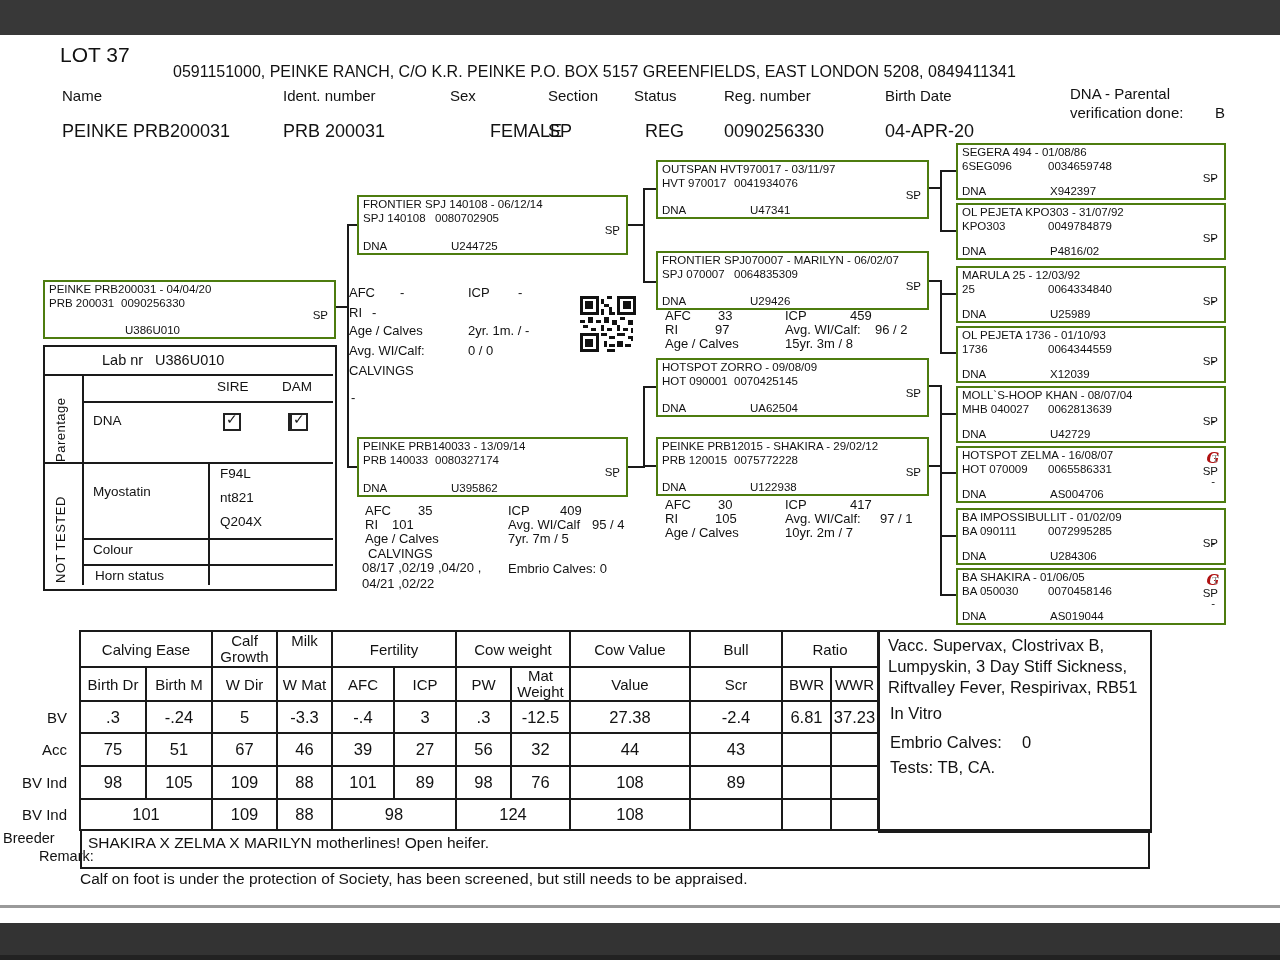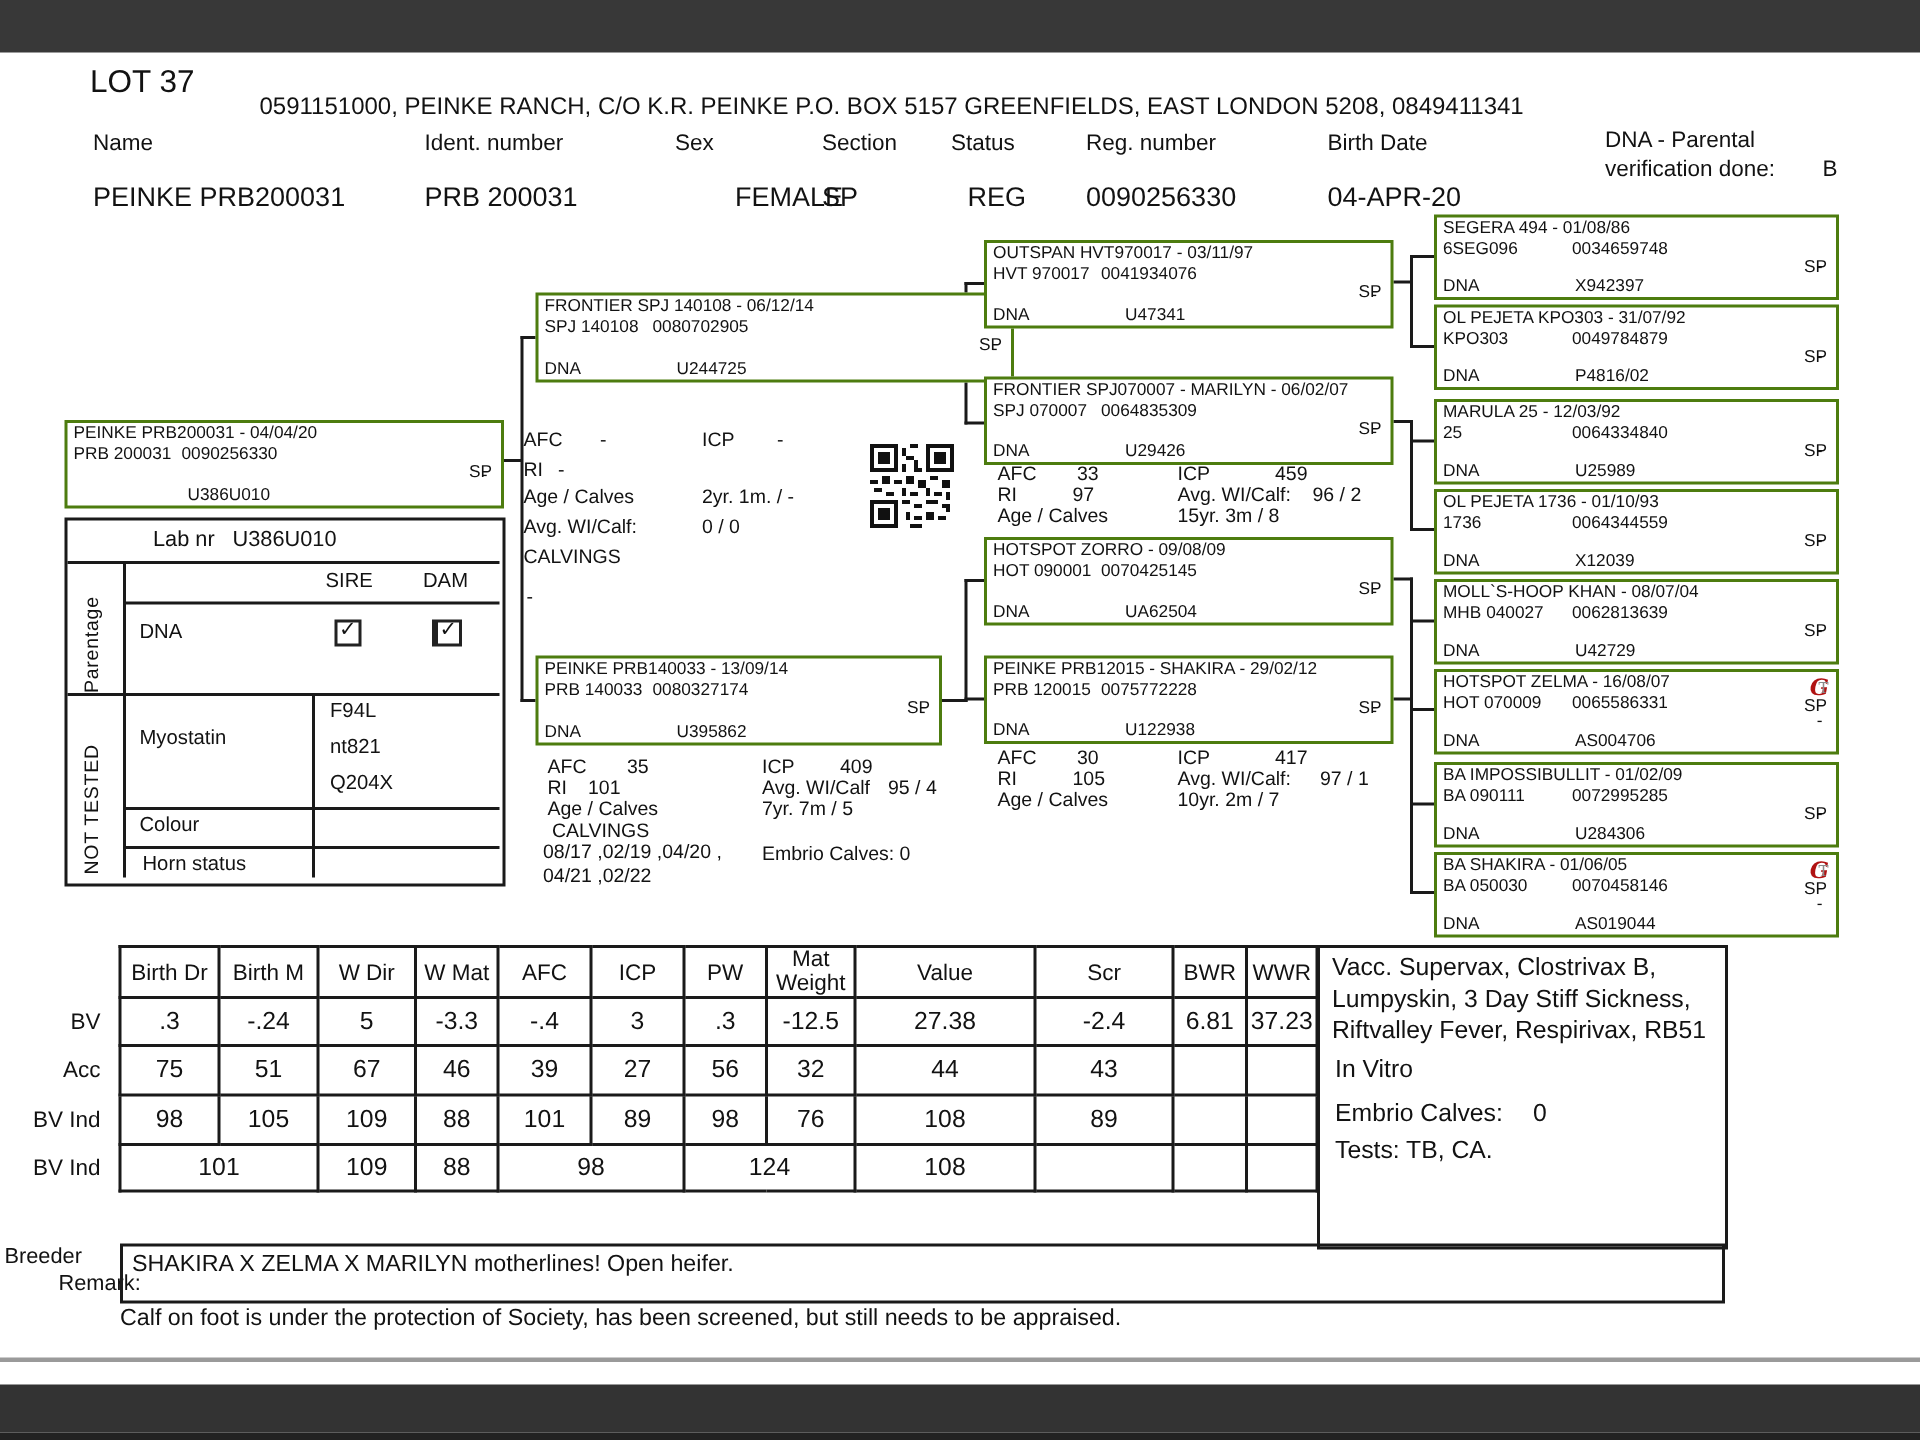--- a/index.html
+++ b/index.html
@@ -137,21 +137,21 @@
   <div class="in" style="left:48px;top:137px;font-size:13.5px;">Myostatin</div>
   <div class="in" style="left:175px;top:119px;font-size:13.5px;">F94L</div>
   <div class="in" style="left:175px;top:143px;font-size:13.5px;">nt821</div>
   <div class="in" style="left:175px;top:167px;font-size:13.5px;">Q204X</div>
   <div class="line" style="left:37px;top:191px;width:251px;height:2px;"></div>
   <div class="in" style="left:48px;top:195px;font-size:13.5px;">Colour</div>
   <div class="line" style="left:37px;top:217px;width:251px;height:2px;"></div>
   <div class="in" style="left:50px;top:221px;font-size:13.5px;">Horn status</div>
 </div>
 
-<div class="pbox" style="left:357px;top:195px;width:267px;height:56px;padding-left:48px;">
+<div class="pbox" style="left:357px;top:195px;width:267px;height:56px;">
   <div class="bx bx-name">FRONTIER SPJ 140108 - 06/12/14</div>
   <div class="bx bx-id">SPJ 140108</div>
   <div class="bx bx-reg">0080702905</div>
   <div class="bx bx-sp">SP</div>
   <div class="bx bx-dna-label">DNA</div>
   <div class="bx bx-dna">U244725</div>
   <div class="bx bx-dash">-</div>
 </div>
 
 <div class="pbox" style="left:357px;top:437px;width:267px;height:56px;">
@@ -391,20 +391,31 @@
       <col style="width:62px;">
       <col style="width:62px;">
       <col style="width:55px;">
     <col style="width:59px;">
       <col style="width:120px;">
       <col style="width:92px;">
       <col style="width:49px;">
       <col style="width:47px;">
   </colgroup>
   <tbody>
+      <tr style="height:36px;">
+    <th class="nob"></th>
+    <th colspan="2">Calving Ease</th>
+    <th style="white-space:normal;line-height:16px;">Calf Growth</th>
+    <th style="vertical-align:top;">Milk</th>
+    <th colspan="2">Fertility</th>
+    <th colspan="2">Cow weight</th>
+    <th>Cow Value</th>
+    <th>Bull</th>
+    <th colspan="2">Ratio</th>
+  </tr>
   <tr style="height:34px;">
     <th class="nob"></th>
     <th>Birth Dr</th>
     <th>Birth M</th>
     <th>W Dir</th>
     <th>W Mat</th>
     <th>AFC</th>
     <th>ICP</th>
     <th>PW</th>
     <th style="white-space:normal;line-height:16px;">Mat Weight</th>

